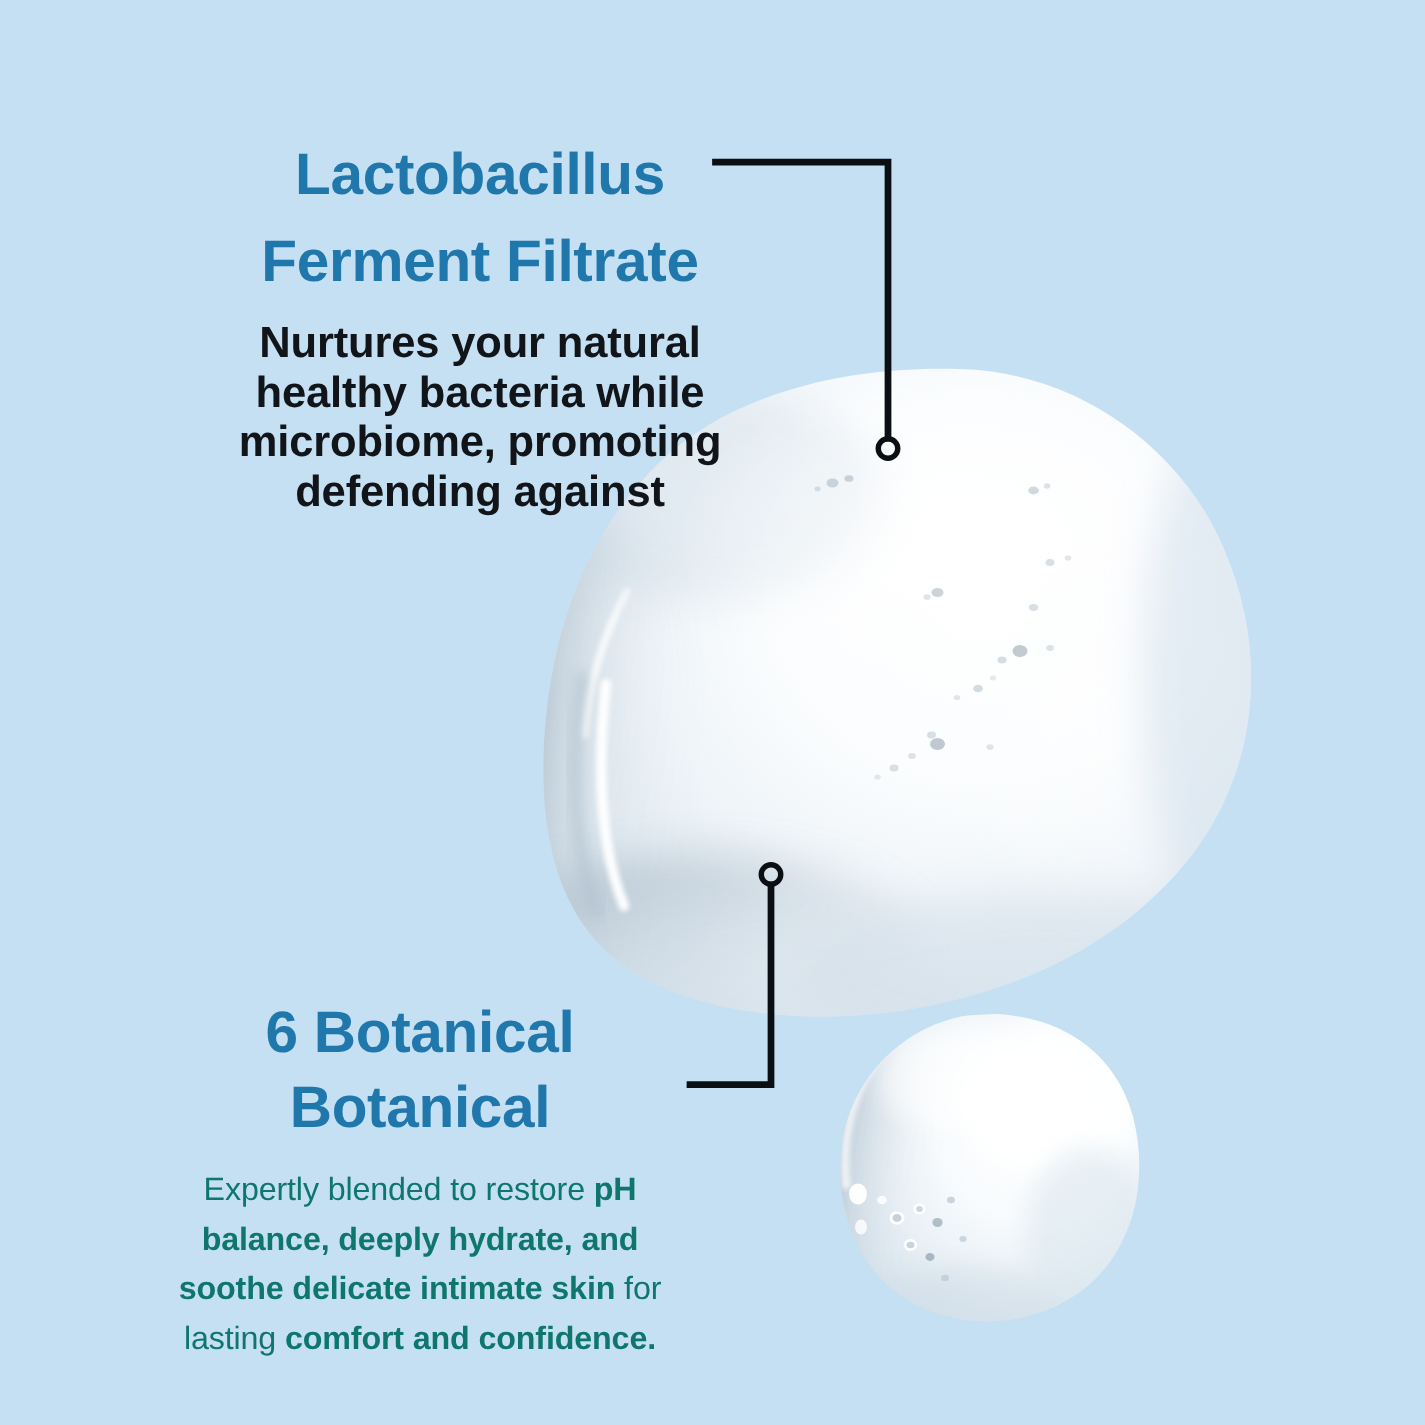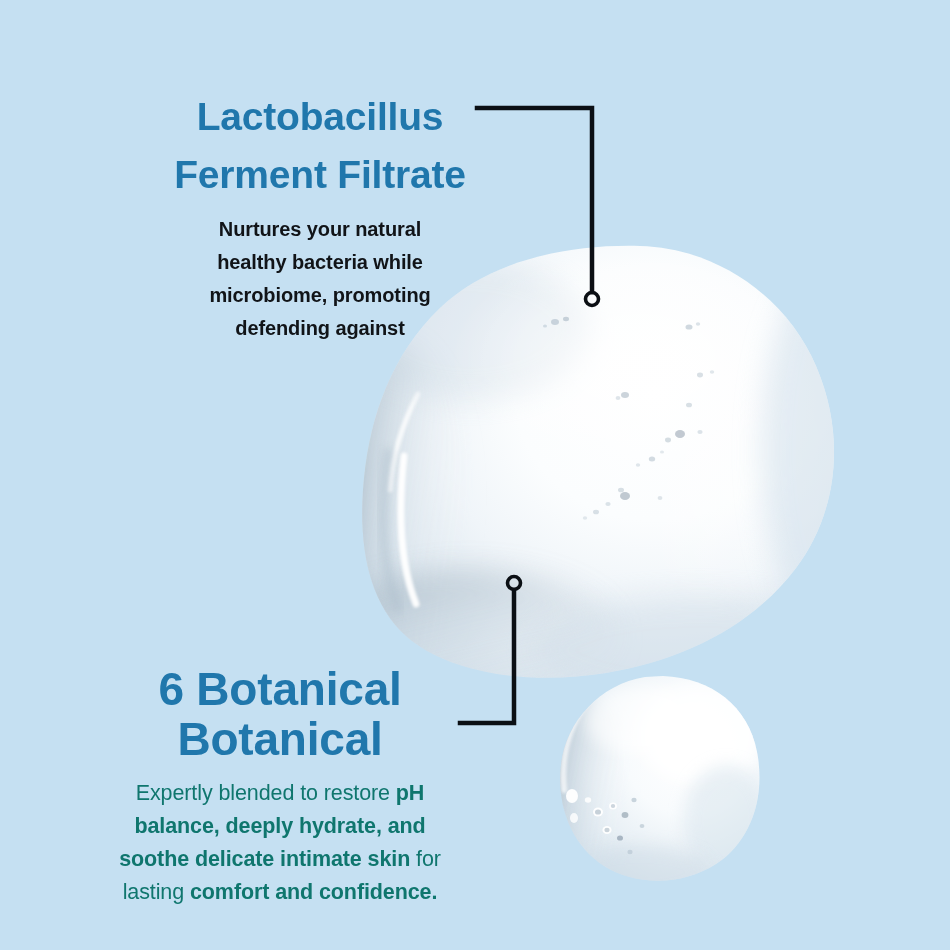--- a/index.html
+++ b/index.html
@@ -48,33 +48,33 @@
     top: 52px;
     width: 400px;
     margin-top: 36px;
   }
   #callout-top .callout-title {
     font-size: 39px;
     line-height: 58px;
   }
   #callout-top .callout-body {
     margin-top: 9px;
-    font-size: 20px;
+    font-size: 29px;
     line-height: 33px;
     font-weight: bold;
     padding: 0 28px;
   }
 
   #callout-bottom {
     left: 78px;
     top: 664px;
     width: 404px;
   }
   #callout-bottom .callout-title {
-    font-size: 46px;
+    font-size: 39px;
     line-height: 50px;
   }
   #callout-bottom .callout-body {
     margin-top: 13px;
     font-size: 21.5px;
     line-height: 33px;
     font-weight: normal;
   }
   #callout-bottom .callout-body b {
     font-weight: bold;

